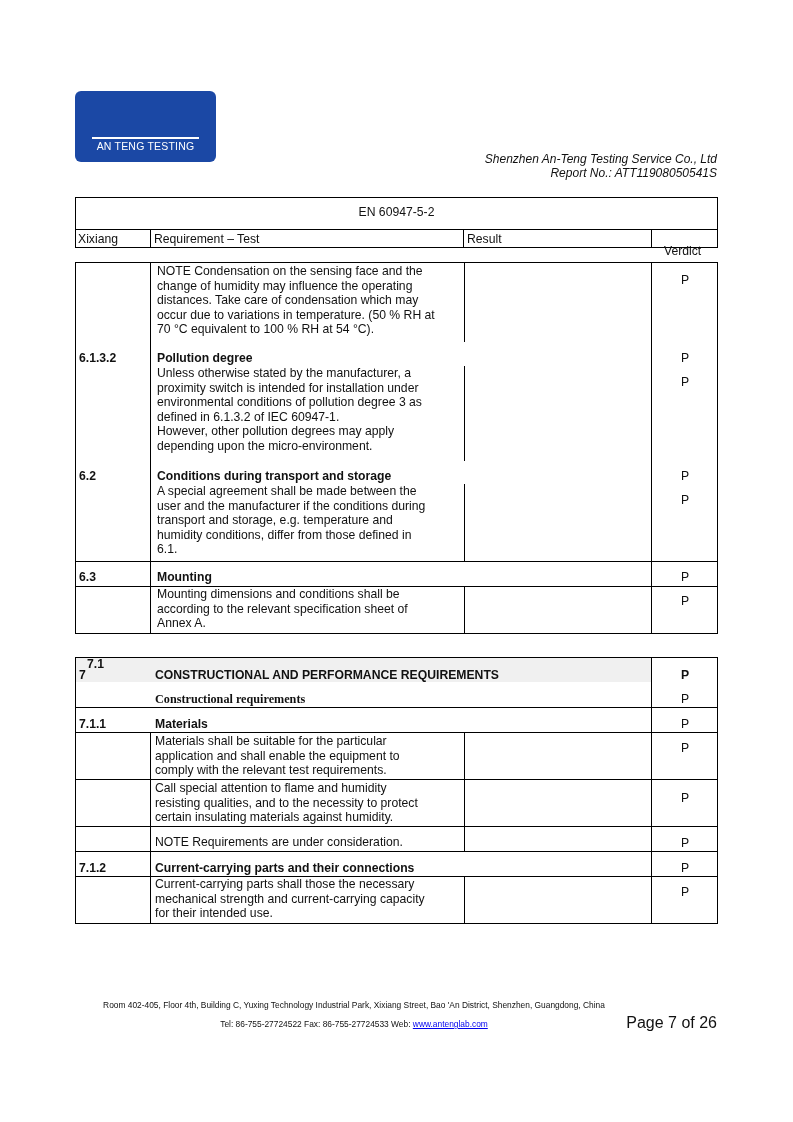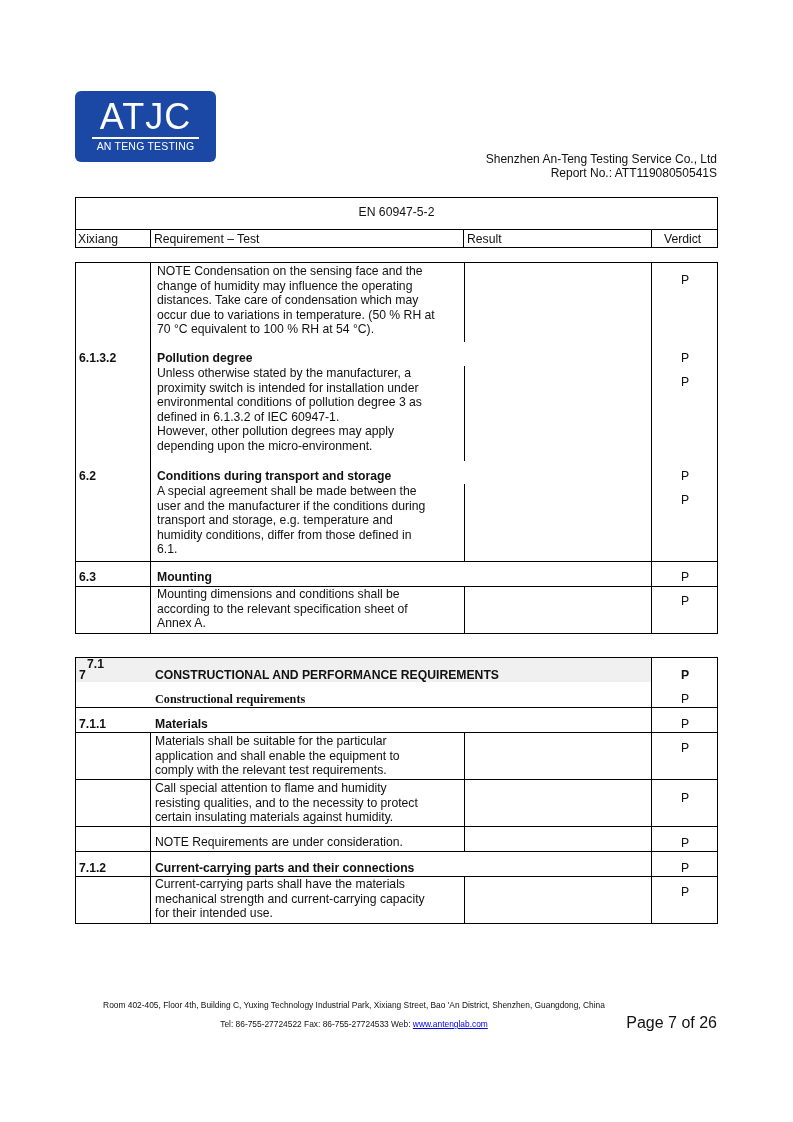--- a/index.html
+++ b/index.html
@@ -6,35 +6,34 @@
   body { width:793px; height:1122px; position:relative; overflow:hidden;
          font-family:"Liberation Sans", sans-serif; color:#111; }
   .abs { position:absolute; }
   .logo { left:75px; top:91px; width:141px; height:71px; background:#1b48a5;
           border-radius:6px; }
   .logo-main { position:absolute; left:0; right:0; top:6px; text-align:center;
                color:#fff; font-size:36px; letter-spacing:1px; line-height:40px; }
   .logo-rule { position:absolute; left:17px; right:17px; top:46px; height:2px; background:#fff; }
   .logo-sub { position:absolute; left:0; right:0; top:49px; text-align:center;
               color:#fff; font-size:10.5px; line-height:12px; letter-spacing:0.2px; }
-  .company { right:76px; top:152px; text-align:right; font-size:12px; line-height:14px; }
+  .company { right:76px; top:152px; text-align:right; font-size:12px; line-height:14px;font-style:italic; }
   .hline { position:absolute; background:#000; height:1px; }
   .vline { position:absolute; background:#000; width:1px; }
   .txt { position:absolute; font-size:12.2px; line-height:14.4px; white-space:nowrap; }
   .b { font-weight:bold; }
   .shade { position:absolute; background:#f0f0f0; }
   .footer { position:absolute; left:0; width:708px; text-align:center; font-size:8.4px; }
   .footer a { color:#0000ee; text-decoration:underline; }
   .page { position:absolute; right:76px; top:1014px; font-size:16px; }
 </style>
 </head>
 <body>
 
 <div class="abs logo">
-  <div class="logo-main">ATJC</div>
   <div class="logo-rule"></div>
   <div class="logo-sub">AN TENG TESTING</div>
 </div>
 
 <div class="abs company">
   <div>Shenzhen An-Teng Testing Service Co., Ltd</div>
   <div>Report No.: ATT11908050541S</div>
 </div>
 
 <div>
@@ -43,21 +42,21 @@
   <div class="hline" style="left:75px;top:247px;width:643px;"></div>
   <div class="vline" style="left:75px;top:197px;height:51px;"></div>
   <div class="vline" style="left:717px;top:197px;height:51px;"></div>
   <div class="vline" style="left:150px;top:229px;height:19px;"></div>
   <div class="vline" style="left:463px;top:229px;height:19px;"></div>
   <div class="vline" style="left:651px;top:229px;height:19px;"></div>
   <div class="txt" style="left:75px;width:643px;text-align:center;top:205px;">EN 60947-5-2</div>
   <div class="txt" style="left:78px;top:232px;">Xixiang</div>
   <div class="txt" style="left:154px;top:232px;">Requirement – Test</div>
   <div class="txt" style="left:467px;top:232px;">Result</div>
-  <div class="txt" style="left:664px;top:232px;">Verdict</div>
+  <div class="txt" style="left:664px;top:244px;">Verdict</div>
 </div>
 
 <div>
 
   <div class="hline" style="left:75px;top:262px;width:643px;"></div>
   <div class="hline" style="left:75px;top:561px;width:643px;"></div>
   <div class="hline" style="left:75px;top:586px;width:643px;"></div>
   <div class="hline" style="left:75px;top:633px;width:643px;"></div>
   <div class="vline" style="left:75px;top:262px;height:372px;"></div>
   <div class="vline" style="left:717px;top:262px;height:372px;"></div>
@@ -157,21 +156,21 @@
   </div>
   <div>
     <div class="txt" style="left:155px;top:835px;">NOTE Requirements are under consideration.</div>
     <div class="txt" style="left:681px;top:836px;">P</div>
   </div>
 
   <div class="txt b" style="left:79px;top:861px;">7.1.2</div>
   <div class="txt b" style="left:155px;top:861px;">Current-carrying parts and their connections</div>
   <div class="txt" style="left:681px;top:861px;">P</div>
   <div>
-    <div class="txt" style="left:155px;top:877px;">Current-carrying parts shall have the materials</div>
+    <div class="txt" style="left:155px;top:877px;">Current-carrying parts shall those the necessary</div>
     <div class="txt" style="left:155px;top:891.5px;">mechanical strength and current-carrying capacity</div>
     <div class="txt" style="left:155px;top:906px;">for their intended use.</div>
   </div>
   <div class="txt" style="left:681px;top:885px;">P</div>
 </div>
 
 <div class="footer" style="top:1000px;">Room 402-405, Floor 4th, Building C, Yuxing Technology Industrial Park, Xixiang Street, Bao 'An District, Shenzhen, Guangdong, China</div>
 <div class="footer" style="top:1019px;">
   <span>Tel: 86-755-27724522  Fax: 86-755-27724533   Web: </span><a>www.antenglab.com</a>
 </div>

